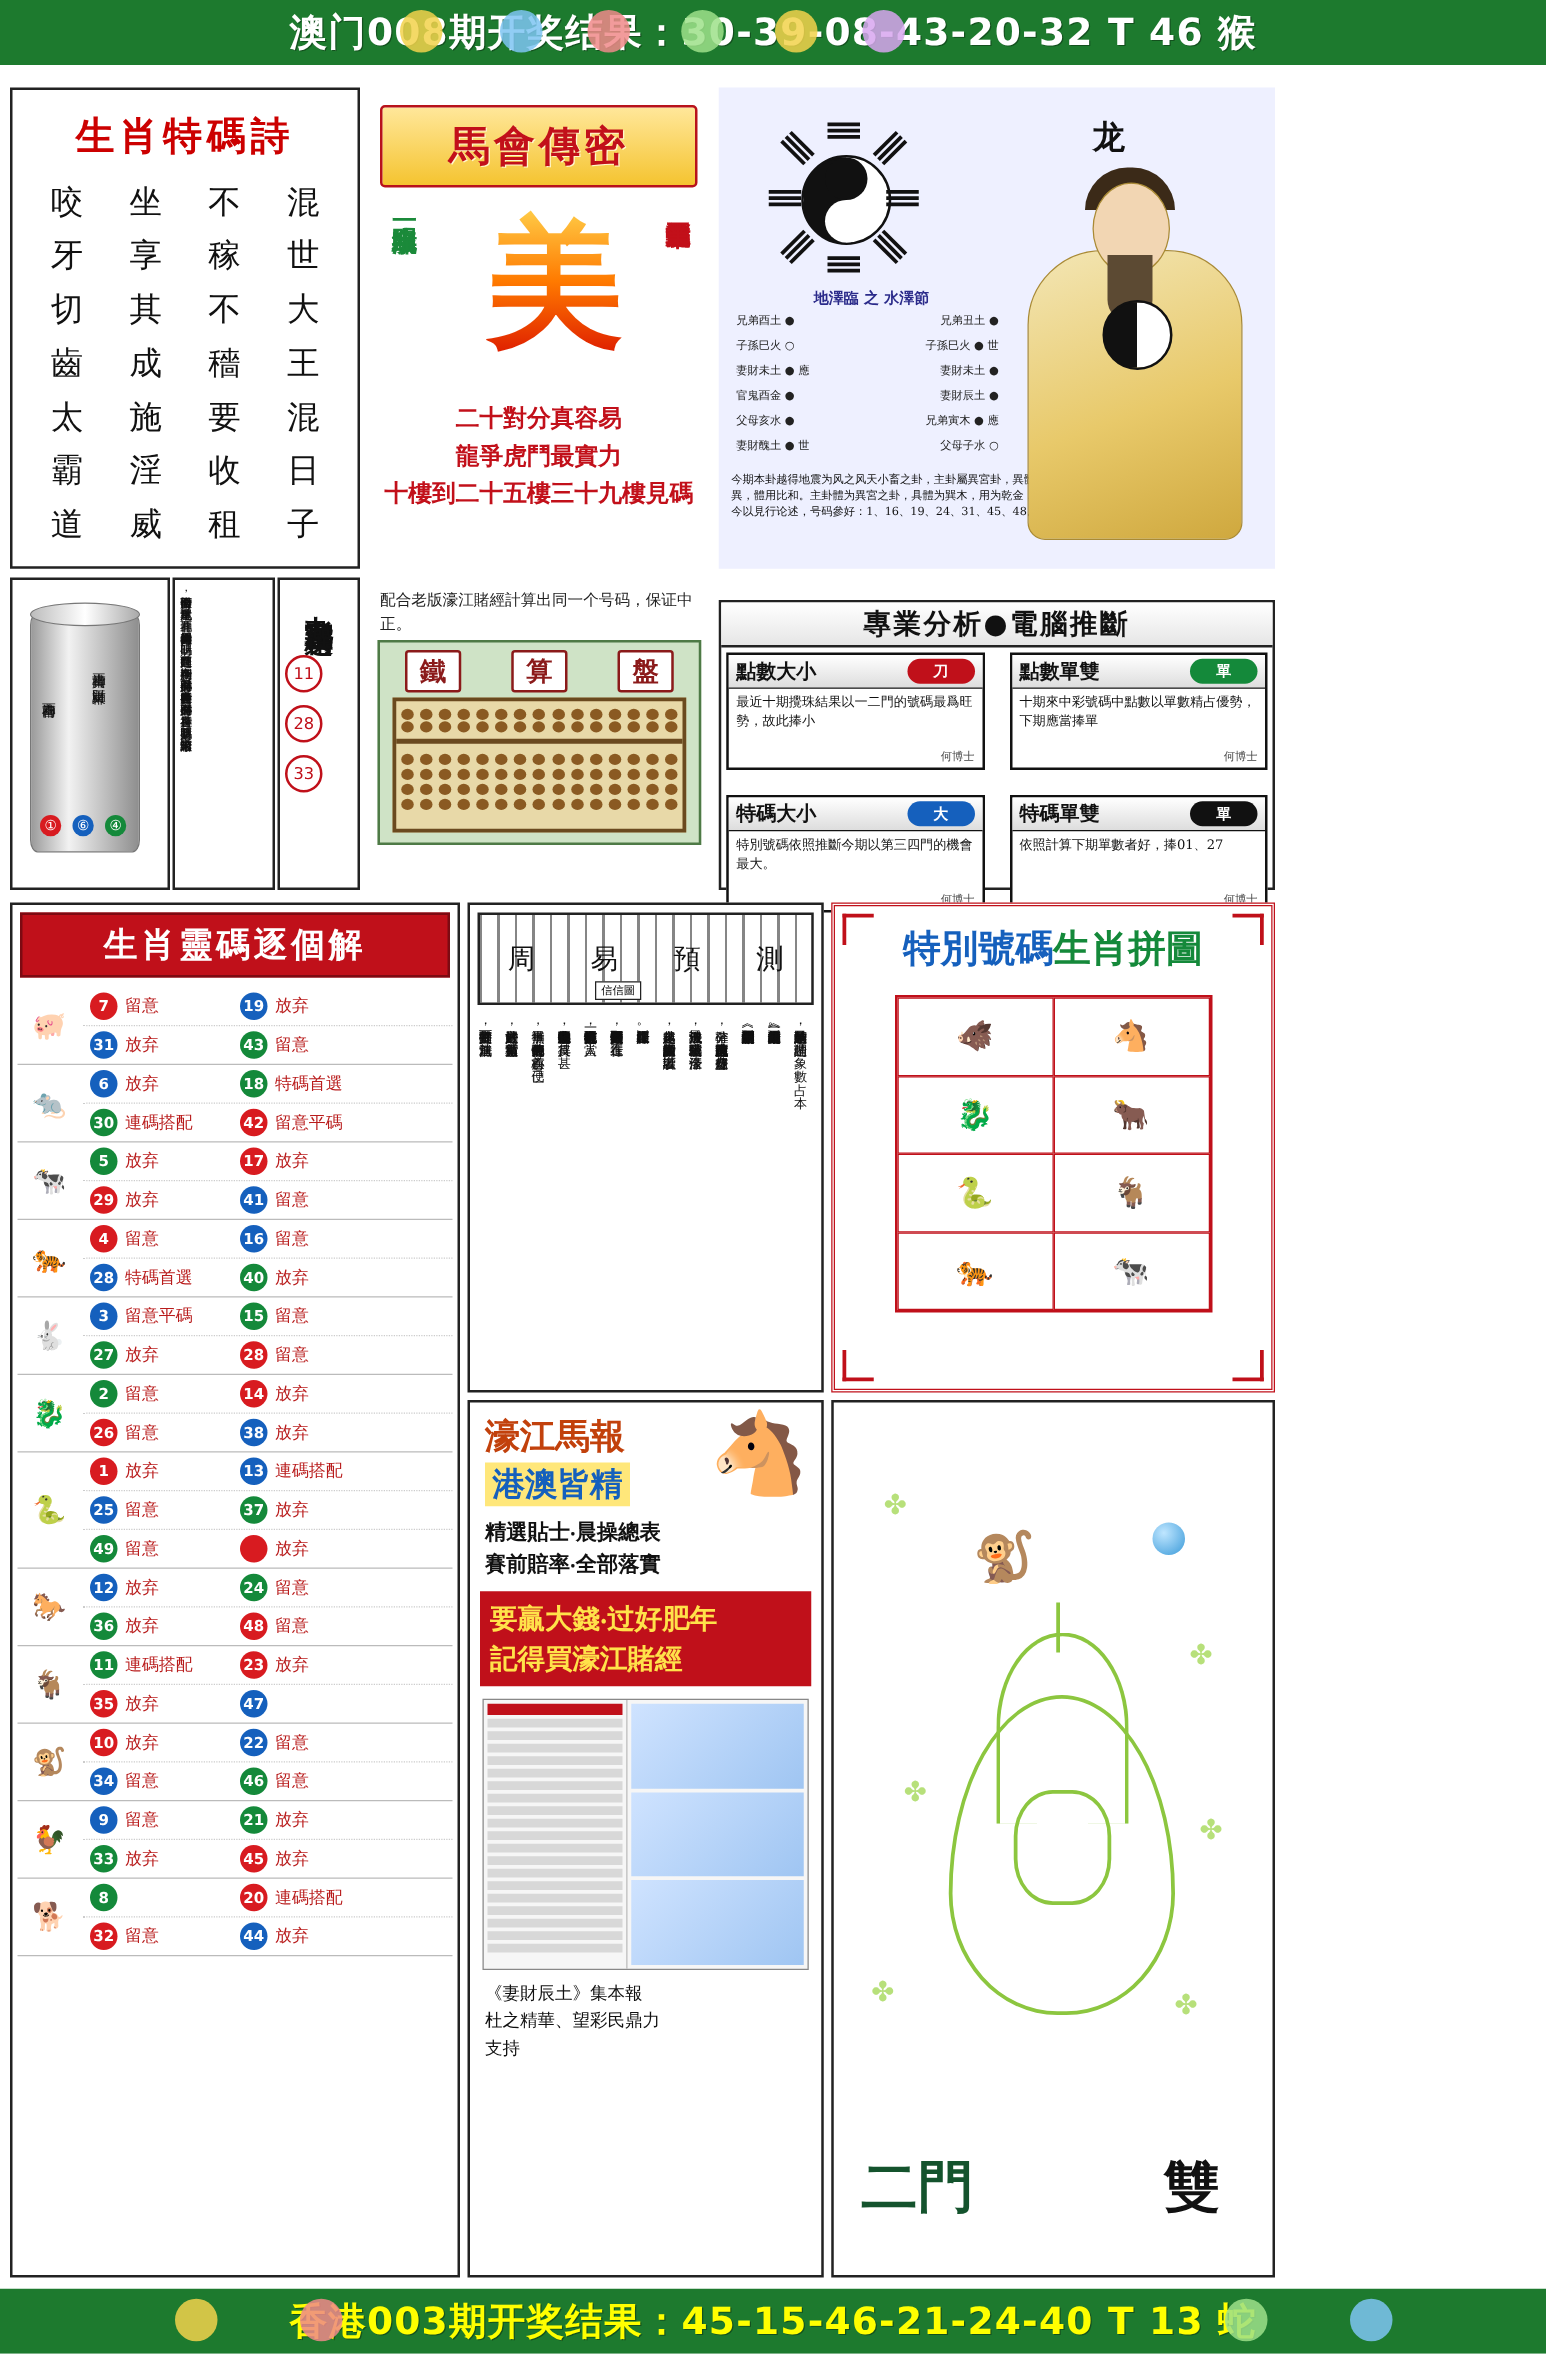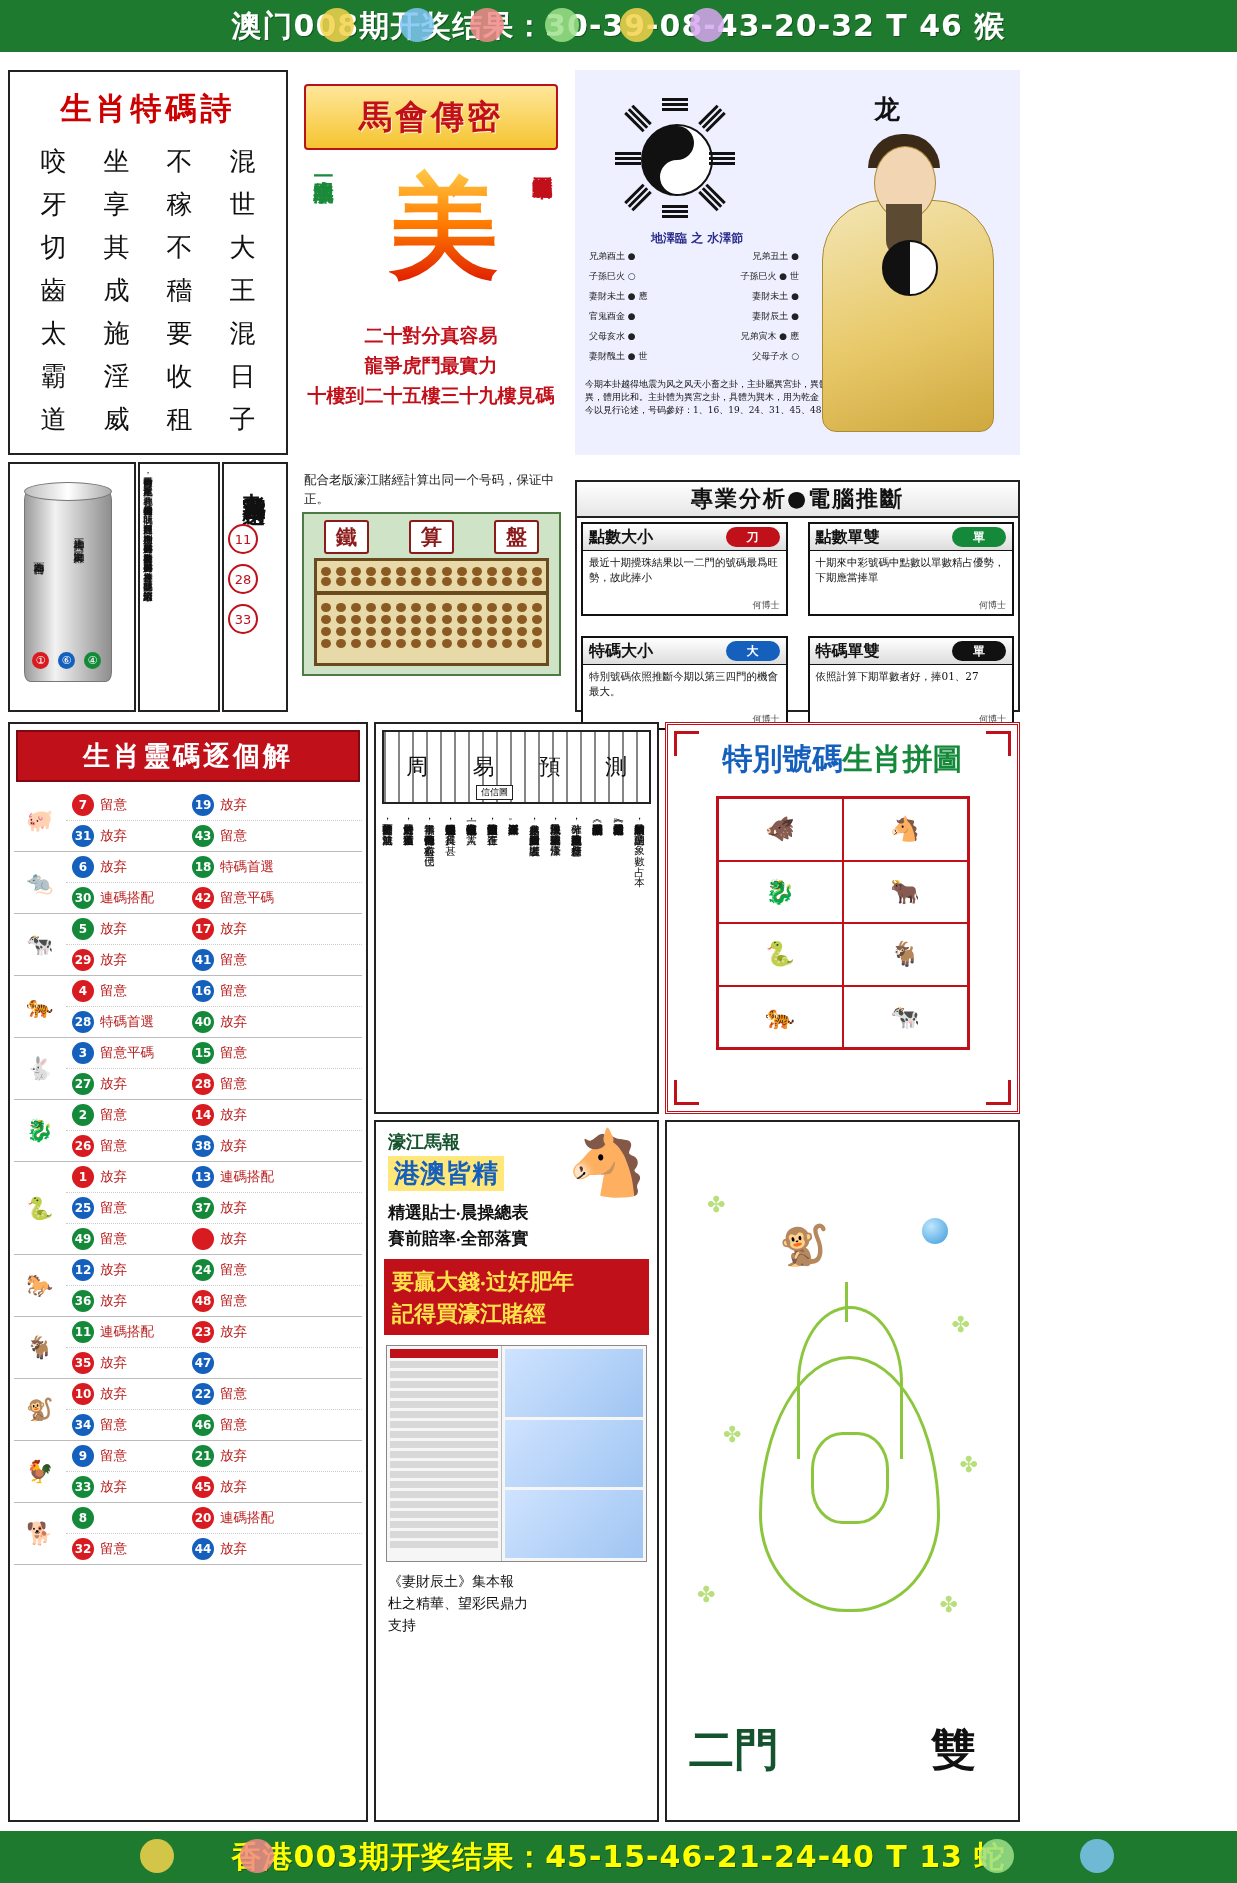--- a/index.html
+++ b/index.html
@@ -286,21 +286,21 @@
   }
   .zy-col{
     writing-mode:vertical-rl;text-orientation:upright;
     font-size:10.5px;line-height:14px;color:#111;height:288px;
     font-family:"DejaVu Serif","Liberation Serif",serif;
   }
 
   
   #haojiang{left:374px;top:1120px;width:285px;height:702px;}
   .hj-title1{
-    margin:8px 0 0 12px;font-size:18px;font-weight:bold;color:#14532d;
+    margin:8px 0 0 12px;font-size:28px;font-weight:bold;color:#c2410c;
     font-family:"DejaVu Serif","Liberation Serif",serif;
   }
   .hj-title2{
     margin:2px 0 0 12px;font-size:26px;font-weight:bold;color:#1560bd;
     font-family:"DejaVu Serif","Liberation Serif",serif;
     background:#ffe77a;display:inline-block;padding:0 6px;
   }
   .hj-horse{
     position:absolute;right:10px;top:4px;width:86px;height:86px;
   }

